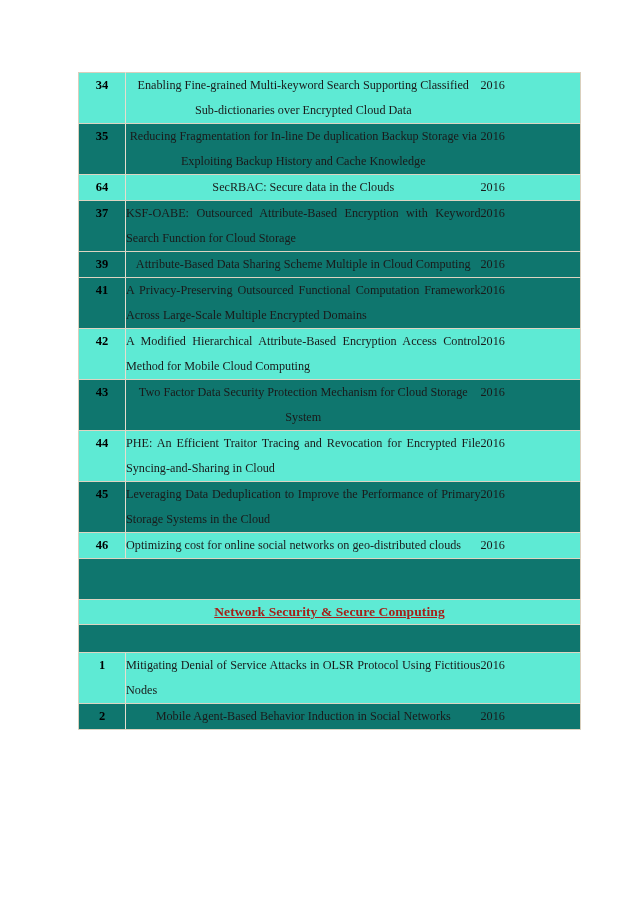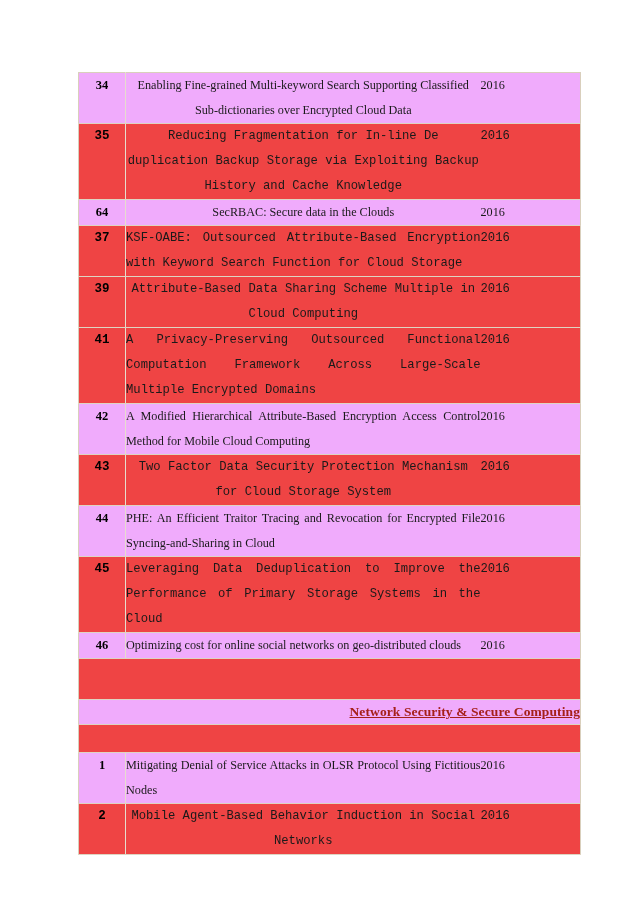--- a/index.html
+++ b/index.html
@@ -36,25 +36,24 @@
     border-left: 1px solid #d9cfbc;
     border-right: 1px solid #d9cfbc;
     border-top: 1px solid #d9cfbc;
   }
 
   #titles-table col.col-num   { width: 47px; }
   #titles-table col.col-title { width: 355px; }
   #titles-table col.col-year  { width: 100px; }
 
   #titles-table tr {
-    background: #f0abfc;
+    background: #5eead4;
   }
   #titles-table tr.shaded {
-    background: #ef4444;
-    font-family: Liberation Mono, monospace;
+    background: #0f766e;
   }
 
   #titles-table td {
     border-bottom: 1px solid #ded4c2;
     padding: 0;
     vertical-align: top;
   }
 
   td.cell-num {
     text-align: center;
@@ -95,21 +94,21 @@
     line-height: 27px;
   }
   tr.spacer-tall td {
     height: 40px;
     padding: 0;
     line-height: 40px;
   }
 
   
   td.section-header {
-    text-align: right;
+    text-align: center;
     padding: 4px 0 6px 0;
     border-right: none;
     font-family: Liberation Serif, serif;
   }
   .section-header-text {
     font-weight: bold;
     font-size: 13.5px;
     color: #a52019;
     text-decoration: underline;
     letter-spacing: 0.1px;

